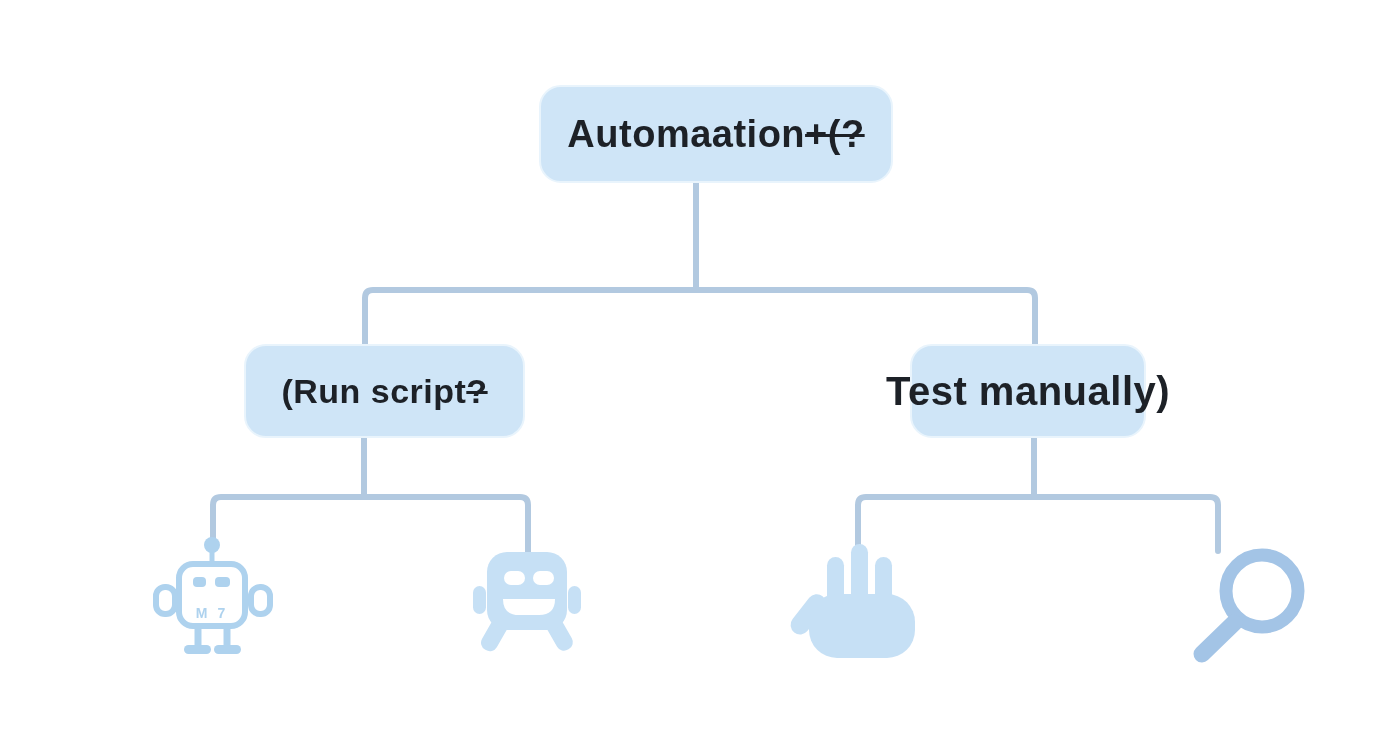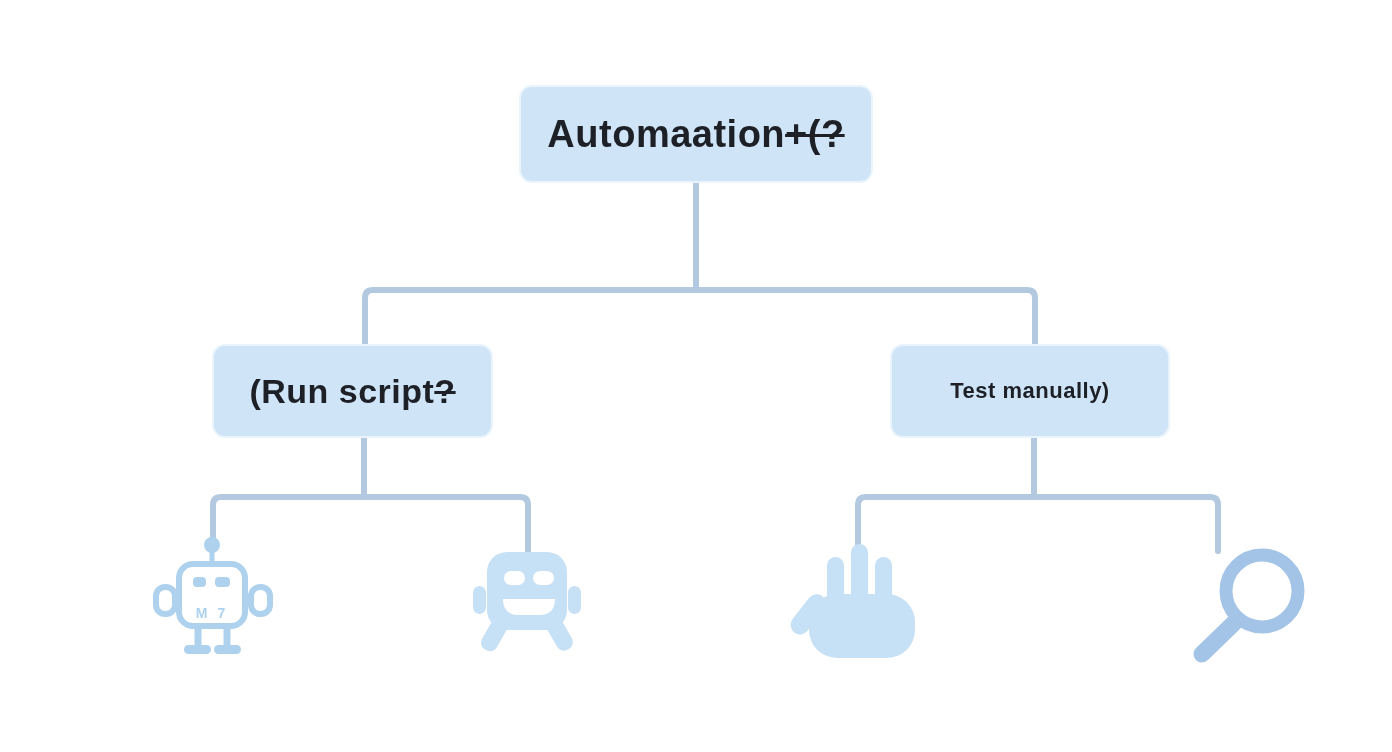--- a/index.html
+++ b/index.html
@@ -18,44 +18,45 @@
   .connector-layer {
     position: absolute;
     inset: 0;
     z-index: 1;
   }
   .node {
     position: absolute;
     z-index: 2;
     background: #cfe5f7;
     border: 2px solid #e9f4fc;
-    border-radius: 13px;
+    border-radius: 22px;
     display: flex;
     align-items: center;
     justify-content: center;
     color: #1d2127;
     font-weight: 700;
     letter-spacing: 0.5px;
     box-sizing: border-box;
     white-space: nowrap;
+    margin-left: 20px;
   }
   .node-root {
     left: 519px; top: 85px;
     width: 354px; height: 98px;
     font-size: 38px;
   }
   .node-left {
-    left: 212px; top: 344px;
+    left: 224px; top: 344px;
     width: 281px; height: 94px;
     font-size: 34px;
   }
   .node-right {
     left: 890px; top: 344px;
-    width: 280px; height: 94px;
-    font-size: 22px;
+    width: 236px; height: 94px;
+    font-size: 40px;
   }
   .struck {
     text-decoration: line-through;
     text-decoration-thickness: 3px;
   }
   .explore-label {
     position: absolute;
     z-index: 3;
     left: 956px;
     top: 556px;

